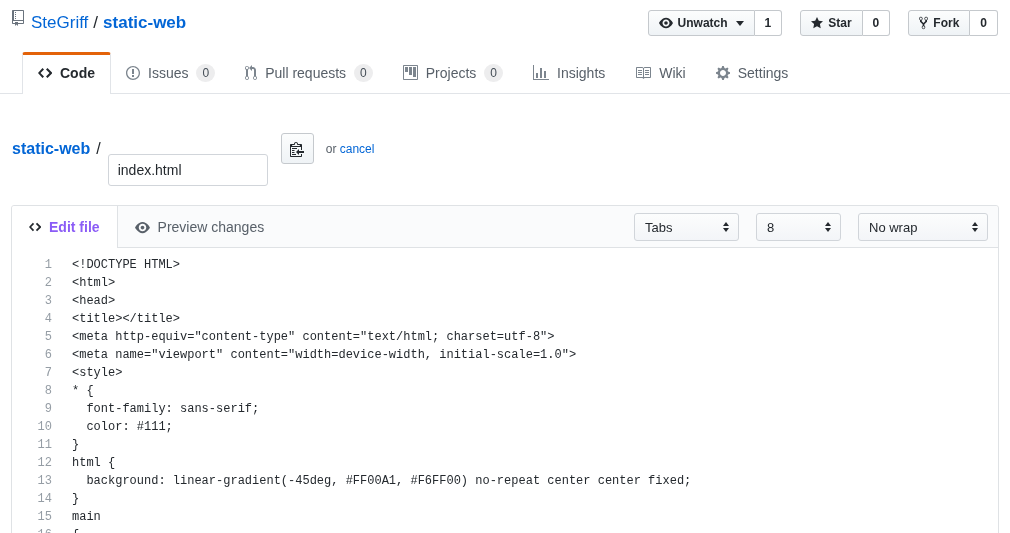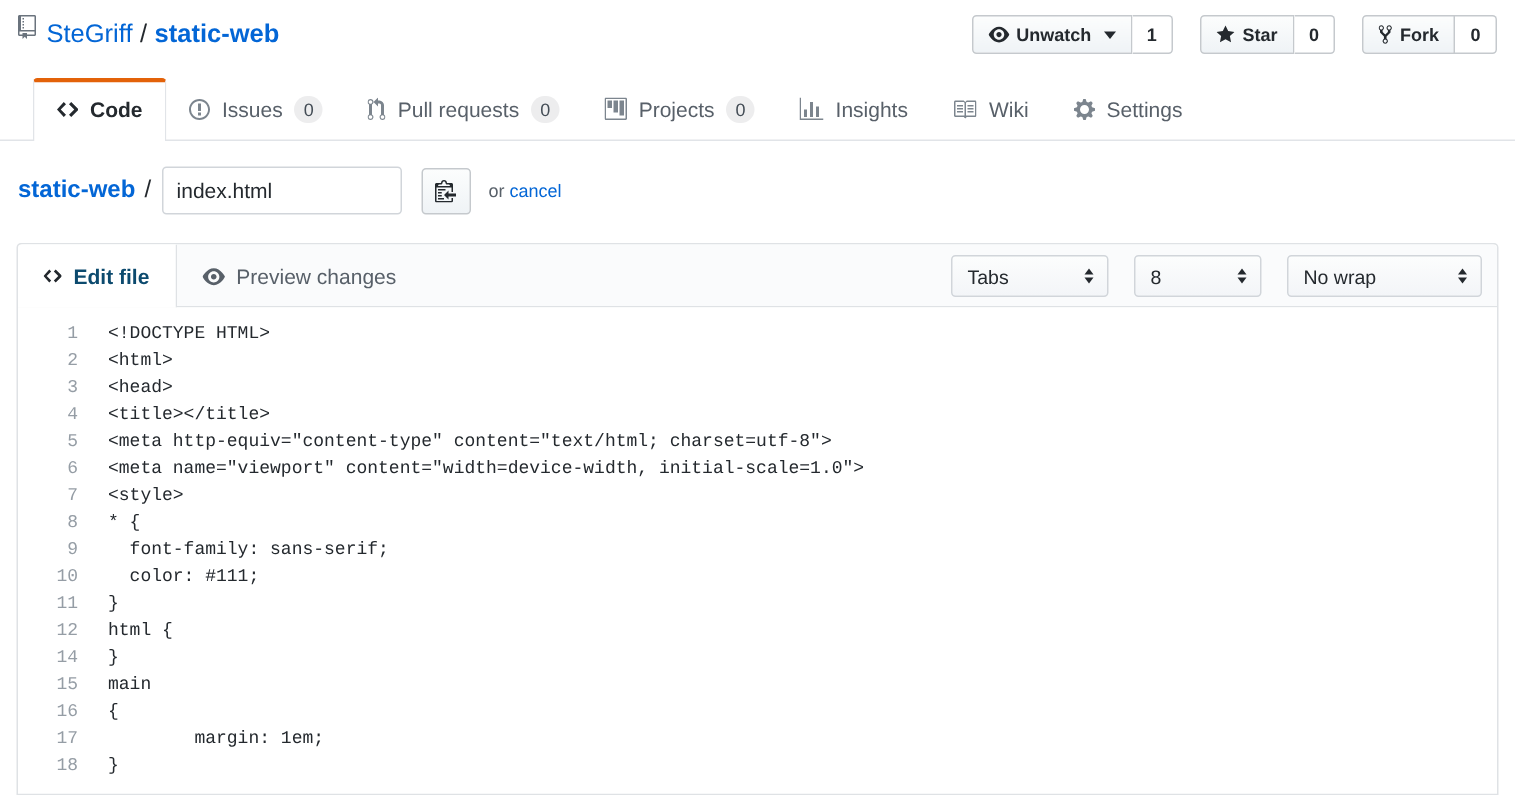--- a/index.html
+++ b/index.html
@@ -53,39 +53,39 @@
     background:rgba(27,31,35,.08); color:#444d56; border-radius:10px;
     padding:2px 6px; font-size:12px; font-weight:400; line-height:14px;
   }
 
   
   .breadcrumb-row { display:flex; align-items:center; padding:17px 12px 0 12px; font-size:16px; }
   .breadcrumb-row a.crumb { color:#0366d6; font-weight:700; text-decoration:none; cursor:pointer; }
   .breadcrumb-row .path-sep { margin:0 7px 0 6px; }
   .filename {
     width:160px; height:32px; padding:0 9px; font-size:14px; color:#24292e;
-    font-family:inherit; border:1px solid #d1d5da; border-radius:3px; outline:none;
+    font-family:inherit; border:1px solid #d1d5da; border-radius:3px; outline:none;margin-top:43px;
   }
   .clipboard-btn {
     margin-left:13px; width:33px; height:31px; display:flex; align-items:center; justify-content:center;
     background:linear-gradient(#fcfdfd,#eff3f6); border:1px solid #c5c9cd; border-radius:3px;
     color:#24292e; cursor:pointer;
   }
   .or-cancel { margin-left:12px; font-size:12px; color:#586069; }
   .or-cancel a { color:#0366d6; text-decoration:none; cursor:pointer; }
 
   
   .editor { margin:19px 11px 0 11px; border:1px solid #dfe2e5; border-radius:3px 3px 0 0; }
   .editor-header {
     display:flex; align-items:stretch; height:42px; background:#fafbfc;
     border-radius:3px 3px 0 0; box-shadow:inset 0 -1px 0 #dfe2e5;
   }
   .editor-tab { display:flex; align-items:center; gap:8px; padding:0 17px; font-size:14px; cursor:pointer; }
   .editor-tab .ic { display:flex; color:#586069; }
-  .editor-tab.active { background:#fff; font-weight:700; color:#0c4a6e; border-right:1px solid #dfe2e5; border-top-left-radius:3px;justify-content:flex-end; }
+  .editor-tab.active { background:#fff; font-weight:700; color:#8b5cf6; border-right:1px solid #dfe2e5; border-top-left-radius:3px;justify-content:flex-end; }
   .editor-tab.active .ic { color:#24292e; }
   .editor-tab.inactive { color:#586069; }
   .editor-controls { margin-left:auto; display:flex; align-items:center; gap:17px; padding-right:10px; }
   .gh-select {
     display:flex; align-items:center; justify-content:space-between; height:28px;
     padding:0 9px 0 10px; font-size:13px; color:#24292e;
     background:linear-gradient(#fcfdfd,#f3f5f8); border:1px solid #d1d5da; border-radius:3px; cursor:pointer;
   }
   .gh-select.w1 { width:105px; } .gh-select.w2 { width:85px; } .gh-select.w3 { width:130px; }
   .select-caret { display:flex; flex-direction:column; gap:2px; margin-left:8px; }
@@ -313,20 +313,24 @@
       </div>
       <div class="code-line">
         <span class="ln">11</span>
         <span class="ct">}</span>
       </div>
       <div class="code-line">
         <span class="ln">12</span>
         <span class="ct">html {</span>
       </div>
       <div class="code-line">
+        <span class="ln">13</span>
+        <span class="ct">  background: linear-gradient(-45deg, #FF00A1, #F6FF00) no-repeat center center fixed;</span>
+      </div>
+      <div class="code-line">
         <span class="ln">14</span>
         <span class="ct">}</span>
       </div>
       <div class="code-line">
         <span class="ln">15</span>
         <span class="ct">main</span>
       </div>
       <div class="code-line">
         <span class="ln">16</span>
         <span class="ct">{</span>

